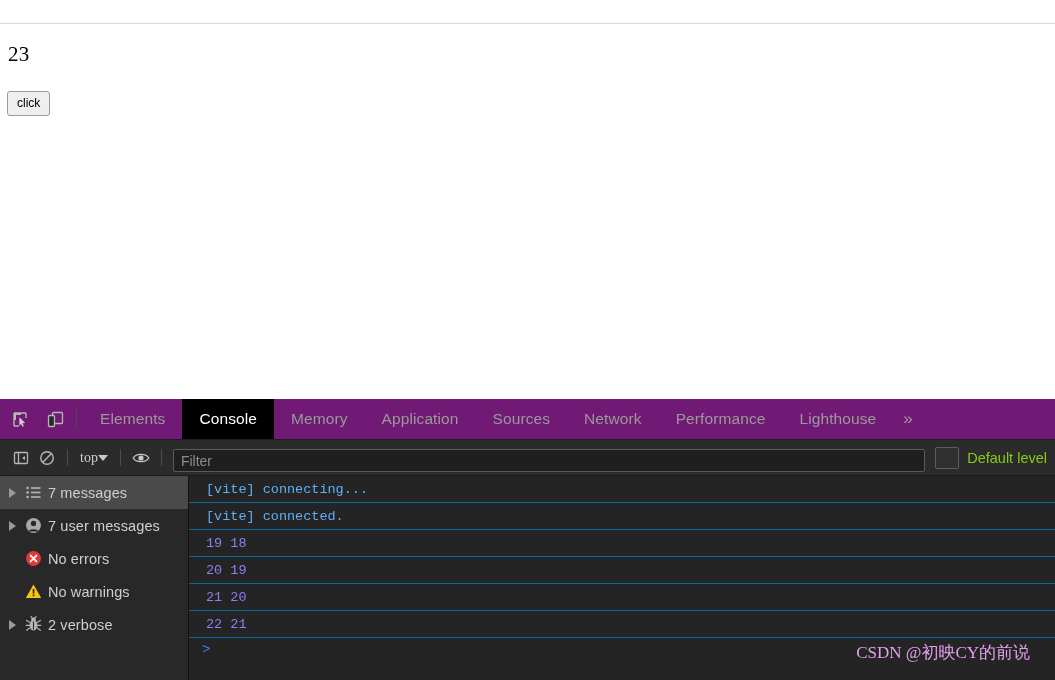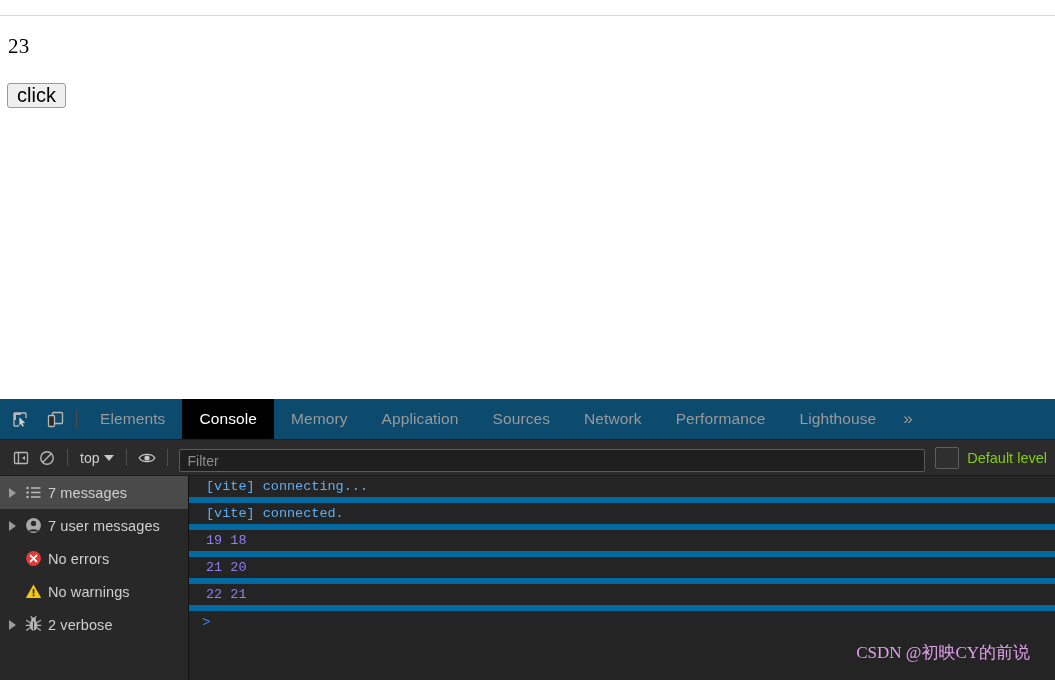--- a/index.html
+++ b/index.html
@@ -7,21 +7,21 @@
   html, body {
     margin: 0; padding: 0;
     width: 1055px; height: 680px;
     overflow: hidden;
     font-family: "Liberation Sans", sans-serif;
   }
 
   
   .page-viewport {
     position: absolute;
-    left: 0; top: 8px;
+    left: 0; top: 16px;
     width: 1055px; height: 399px;
     background: #ffffff;
     padding-left: 15px;
   }
   .page-top-rule {
     position: absolute;
     left: 0; top: 7px;
     width: 1055px; height: 1px;
     background: #d8d8d8;
   }
@@ -33,21 +33,21 @@
     line-height: 24px;
     color: #000000;
     font-weight: 400;
     letter-spacing: 0.2px;
   }
   .page-click-button {
     position: absolute;
     left: 7px; top: 75px;
     padding: 2px 9px 3px 9px;
     font-family: "Liberation Sans", sans-serif;
-    font-size: 20px;
+    font-size: 12px;
     line-height: 18px;
     color: #000000;
     background: #efefef;
     border: 1px solid #9a9a9a;
     border-radius: 3px;
     cursor: default;
   }
 
   
   .devtools {
@@ -56,21 +56,21 @@
     width: 1055px; height: 281px;
     background: #242424;
     color: #d8d8d8;
     font-size: 12px;
   }
 
   
   .dt-tabbar {
     position: relative;
     height: 41px;
-    background: #0c4a6e;
+    background: #701a75;
     display: flex;
     align-items: stretch;
     border-bottom: 1px solid #1f1f1f;
     overflow: hidden;
   }
   .dt-tool-icons {
     display: flex;
     align-items: center;
     padding: 0 6px 0 7px;
     gap: 9px;
@@ -129,26 +129,26 @@
   }
   .fb-sep {
     width: 1px; height: 17px;
     background: #4d4d4d;
     margin: 0 7px;
     flex: none;
   }
   .ctx-select {
     display: flex;
     align-items: center;
-    gap: 5px;
     padding: 2px 5px;
     color: #cfcfcf;
     font-size: 14px;
     cursor: default;
     white-space: nowrap;
+    font-family: Liberation Serif, serif;
   }
   .caret-down {
     width: 0; height: 0;
     border-left: 5px solid transparent;
     border-right: 5px solid transparent;
     border-top: 6px solid #c8c8c8;
     display: block;
   }
   .filter-input {
     flex: 1;
@@ -242,21 +242,21 @@
     min-width: 0;
     background: #242424;
     position: relative;
     overflow: hidden;
   }
   .msg-row {
     height: 27px;
     display: flex;
     align-items: center;
     padding-left: 17px;
-    border-bottom: 6px solid #0369a1;
+    border-bottom: 1px solid #0369a1;
     font-family: "Liberation Mono", monospace;
     font-size: 13.5px;
     white-space: pre;
   }
   .msg-vite { color: #5db0f7; }
   .msg-num  { color: #8f7ff0; }
   .prompt-row {
     height: 22px;
     display: flex;
     align-items: center;
@@ -442,20 +442,23 @@
       <div class="msg-row">
         <span class="msg-vite">[vite] connecting...</span>
       </div>
       <div class="msg-row">
         <span class="msg-vite">[vite] connected.</span>
       </div>
       <div class="msg-row">
         <span class="msg-num">19 18</span>
       </div>
       <div class="msg-row">
+        <span class="msg-num">20 19</span>
+      </div>
+      <div class="msg-row">
         <span class="msg-num">21 20</span>
       </div>
       <div class="msg-row">
         <span class="msg-num">22 21</span>
       </div>
       <div class="prompt-row">
         <span class="prompt-chevron">&gt;</span>
       </div>
       <div class="watermark">CSDN @初映CY的前说</div>
     </div>

